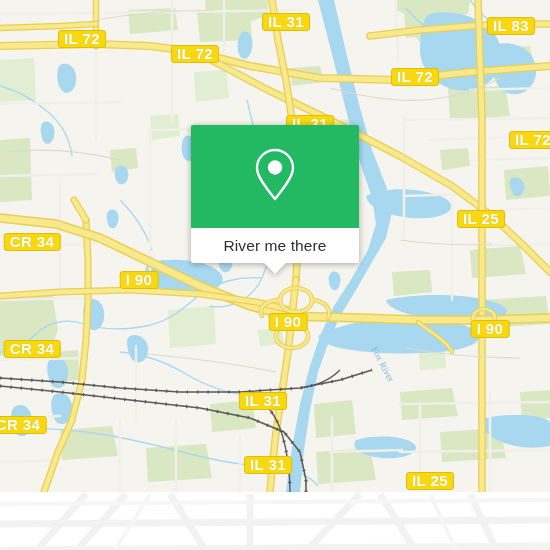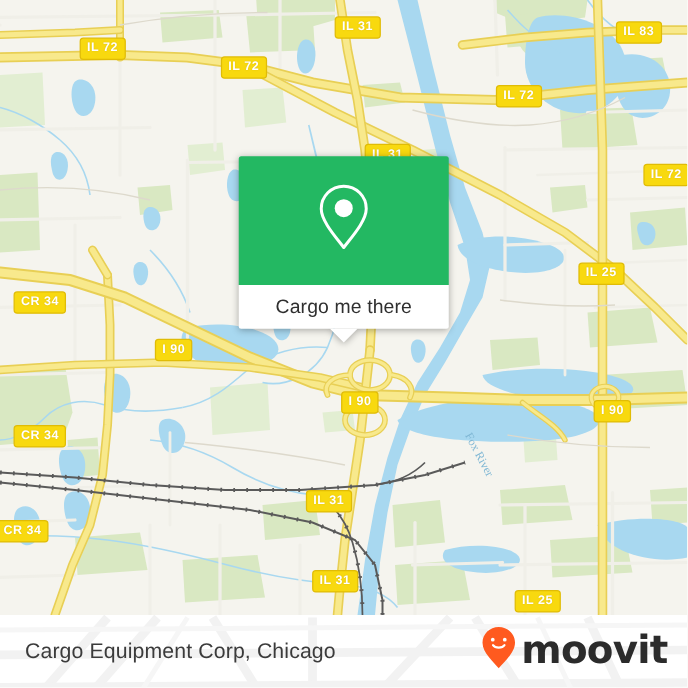--- a/index.html
+++ b/index.html
@@ -29,21 +29,21 @@
   }
   #map svg { display: block; }
 
   
   .shield {
     position: absolute;
     background: #f8d90f;
     border: 1.5px solid #e0bc06;
     border-radius: 3px;
     color: #ffffff;
-    font-size: 10px;
+    font-size: 15px;
     font-weight: bold;
     letter-spacing: 0.4px;
     line-height: 14px;
     height: 14px;
     padding: 1px 5px 1px 5px;
     white-space: nowrap;
     transform: translate(-50%, -50%);
     font-family: "Liberation Sans", sans-serif;
     text-shadow: 0 0 1px rgba(150,110,0,.35);
   }
@@ -417,21 +417,21 @@
   <div id="popup">
     <div id="popup-head">
       <span>
         <svg width="44" height="56" viewBox="0 0 44 56" xmlns="http://www.w3.org/2000/svg">
           <path d="M22 3 C12 3 4 11 4 21 C4 31 16 44 22 52 C28 44 40 31 40 21 C40 11 32 3 22 3 Z" fill="none" stroke="#ffffff" stroke-width="2.4" stroke-linejoin="round"></path>
           <circle cx="22" cy="20.5" r="7.2" fill="#ffffff"></circle>
         </svg>
       </span>
     </div>
     <div id="popup-foot">
-      <span id="popup-foot-label">Cargo me there</span>
+      <span id="popup-foot-label">River me there</span>
       <span id="popup-tail"></span>
     </div>
   </div>
 
   <div id="bottombar">
     <svg id="bottombar-watermark" viewBox="0 0 550 74" xmlns="http://www.w3.org/2000/svg">
       <rect x="0" y="0" width="550" height="74" fill="#ffffff"></rect>
       <g stroke="#f2f2f2" fill="none" stroke-width="7">
         <path d="M30,74 L86,10"></path>
         <path d="M70,74 L126,10"></path>
@@ -443,28 +443,16 @@
         <path d="M0,40 L550,36"></path>
         <path d="M0,66 L550,62"></path>
       </g>
       <g stroke="#f6f6f6" fill="none" stroke-width="4">
         <path d="M110,74 L150,10"></path>
         <path d="M430,10 L460,74"></path>
         <path d="M0,20 L550,16"></path>
       </g>
     </svg>
 
-    <div id="place-title">Cargo Equipment Corp, Chicago</div>
-
-    <div id="brand">
-      <span>
-        <svg width="30" height="36" viewBox="0 0 30 36" xmlns="http://www.w3.org/2000/svg">
-          <path d="M15 1 C7.8 1 2 6.6 2 13.6 C2 21.6 11.2 29.4 15 34 C18.8 29.4 28 21.6 28 13.6 C28 6.6 22.2 1 15 1 Z" fill="#ff5a1f"></path>
-          <circle cx="10.2" cy="11.2" r="1.5" fill="#ffffff"></circle>
-          <circle cx="19.8" cy="11.2" r="1.5" fill="#ffffff"></circle>
-          <path d="M10.4 15.6 C12.2 18.2 17.8 18.2 19.6 15.6" fill="none" stroke="#ffffff" stroke-width="1.7" stroke-linecap="round"></path>
-        </svg>
-      </span>
-      <span id="brand-wordmark">moovit</span>
-    </div>
+
   </div>
 
 </div>
 
 </body></html>

